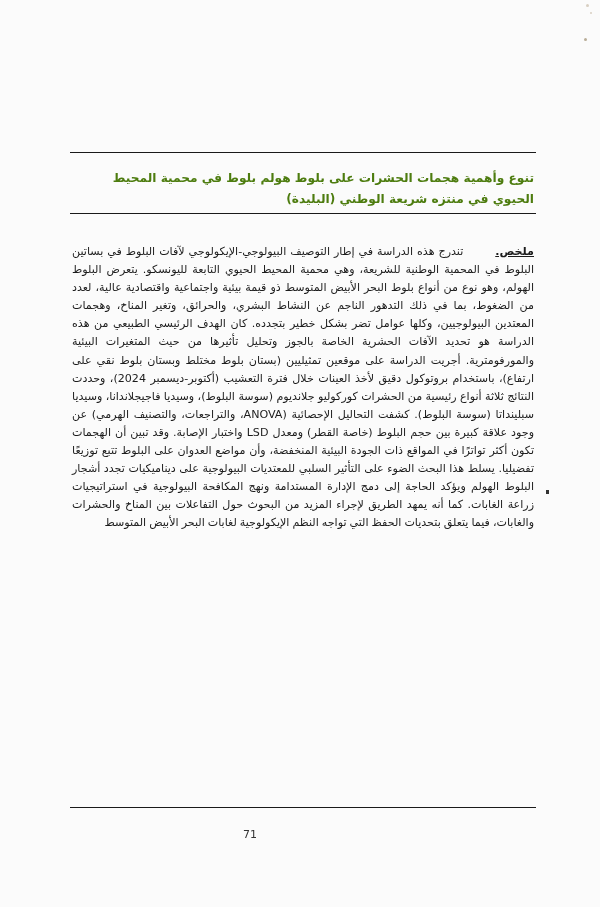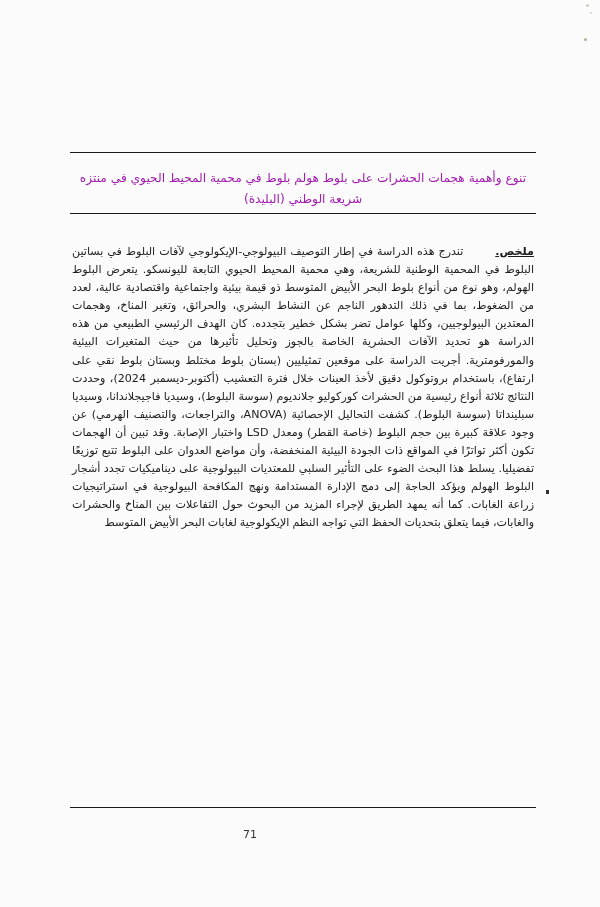--- a/index.html
+++ b/index.html
@@ -25,26 +25,26 @@
     .rule-top { top: 152px; }
     .rule-title-bottom { top: 213px; }
     .rule-bottom { top: 807px; border-top-width: 1.4px; }
 
     .title {
       position: absolute;
       top: 168px;
       left: 72px;
       width: 462px;
       direction: rtl;
-      text-align: center;
+      text-align: right;
       font-family: "DejaVu Sans", sans-serif;
-      font-weight: normal;
+      font-weight: bold;
       font-size: 12.2px;
       line-height: 21px;
-      color: #a21caf;
+      color: #4d7c0f;
     }
 
     .abstract {
       position: absolute;
       top: 243px;
       left: 72px;
       width: 462px;
       direction: rtl;
       text-align: justify;
       text-align-last: right;

